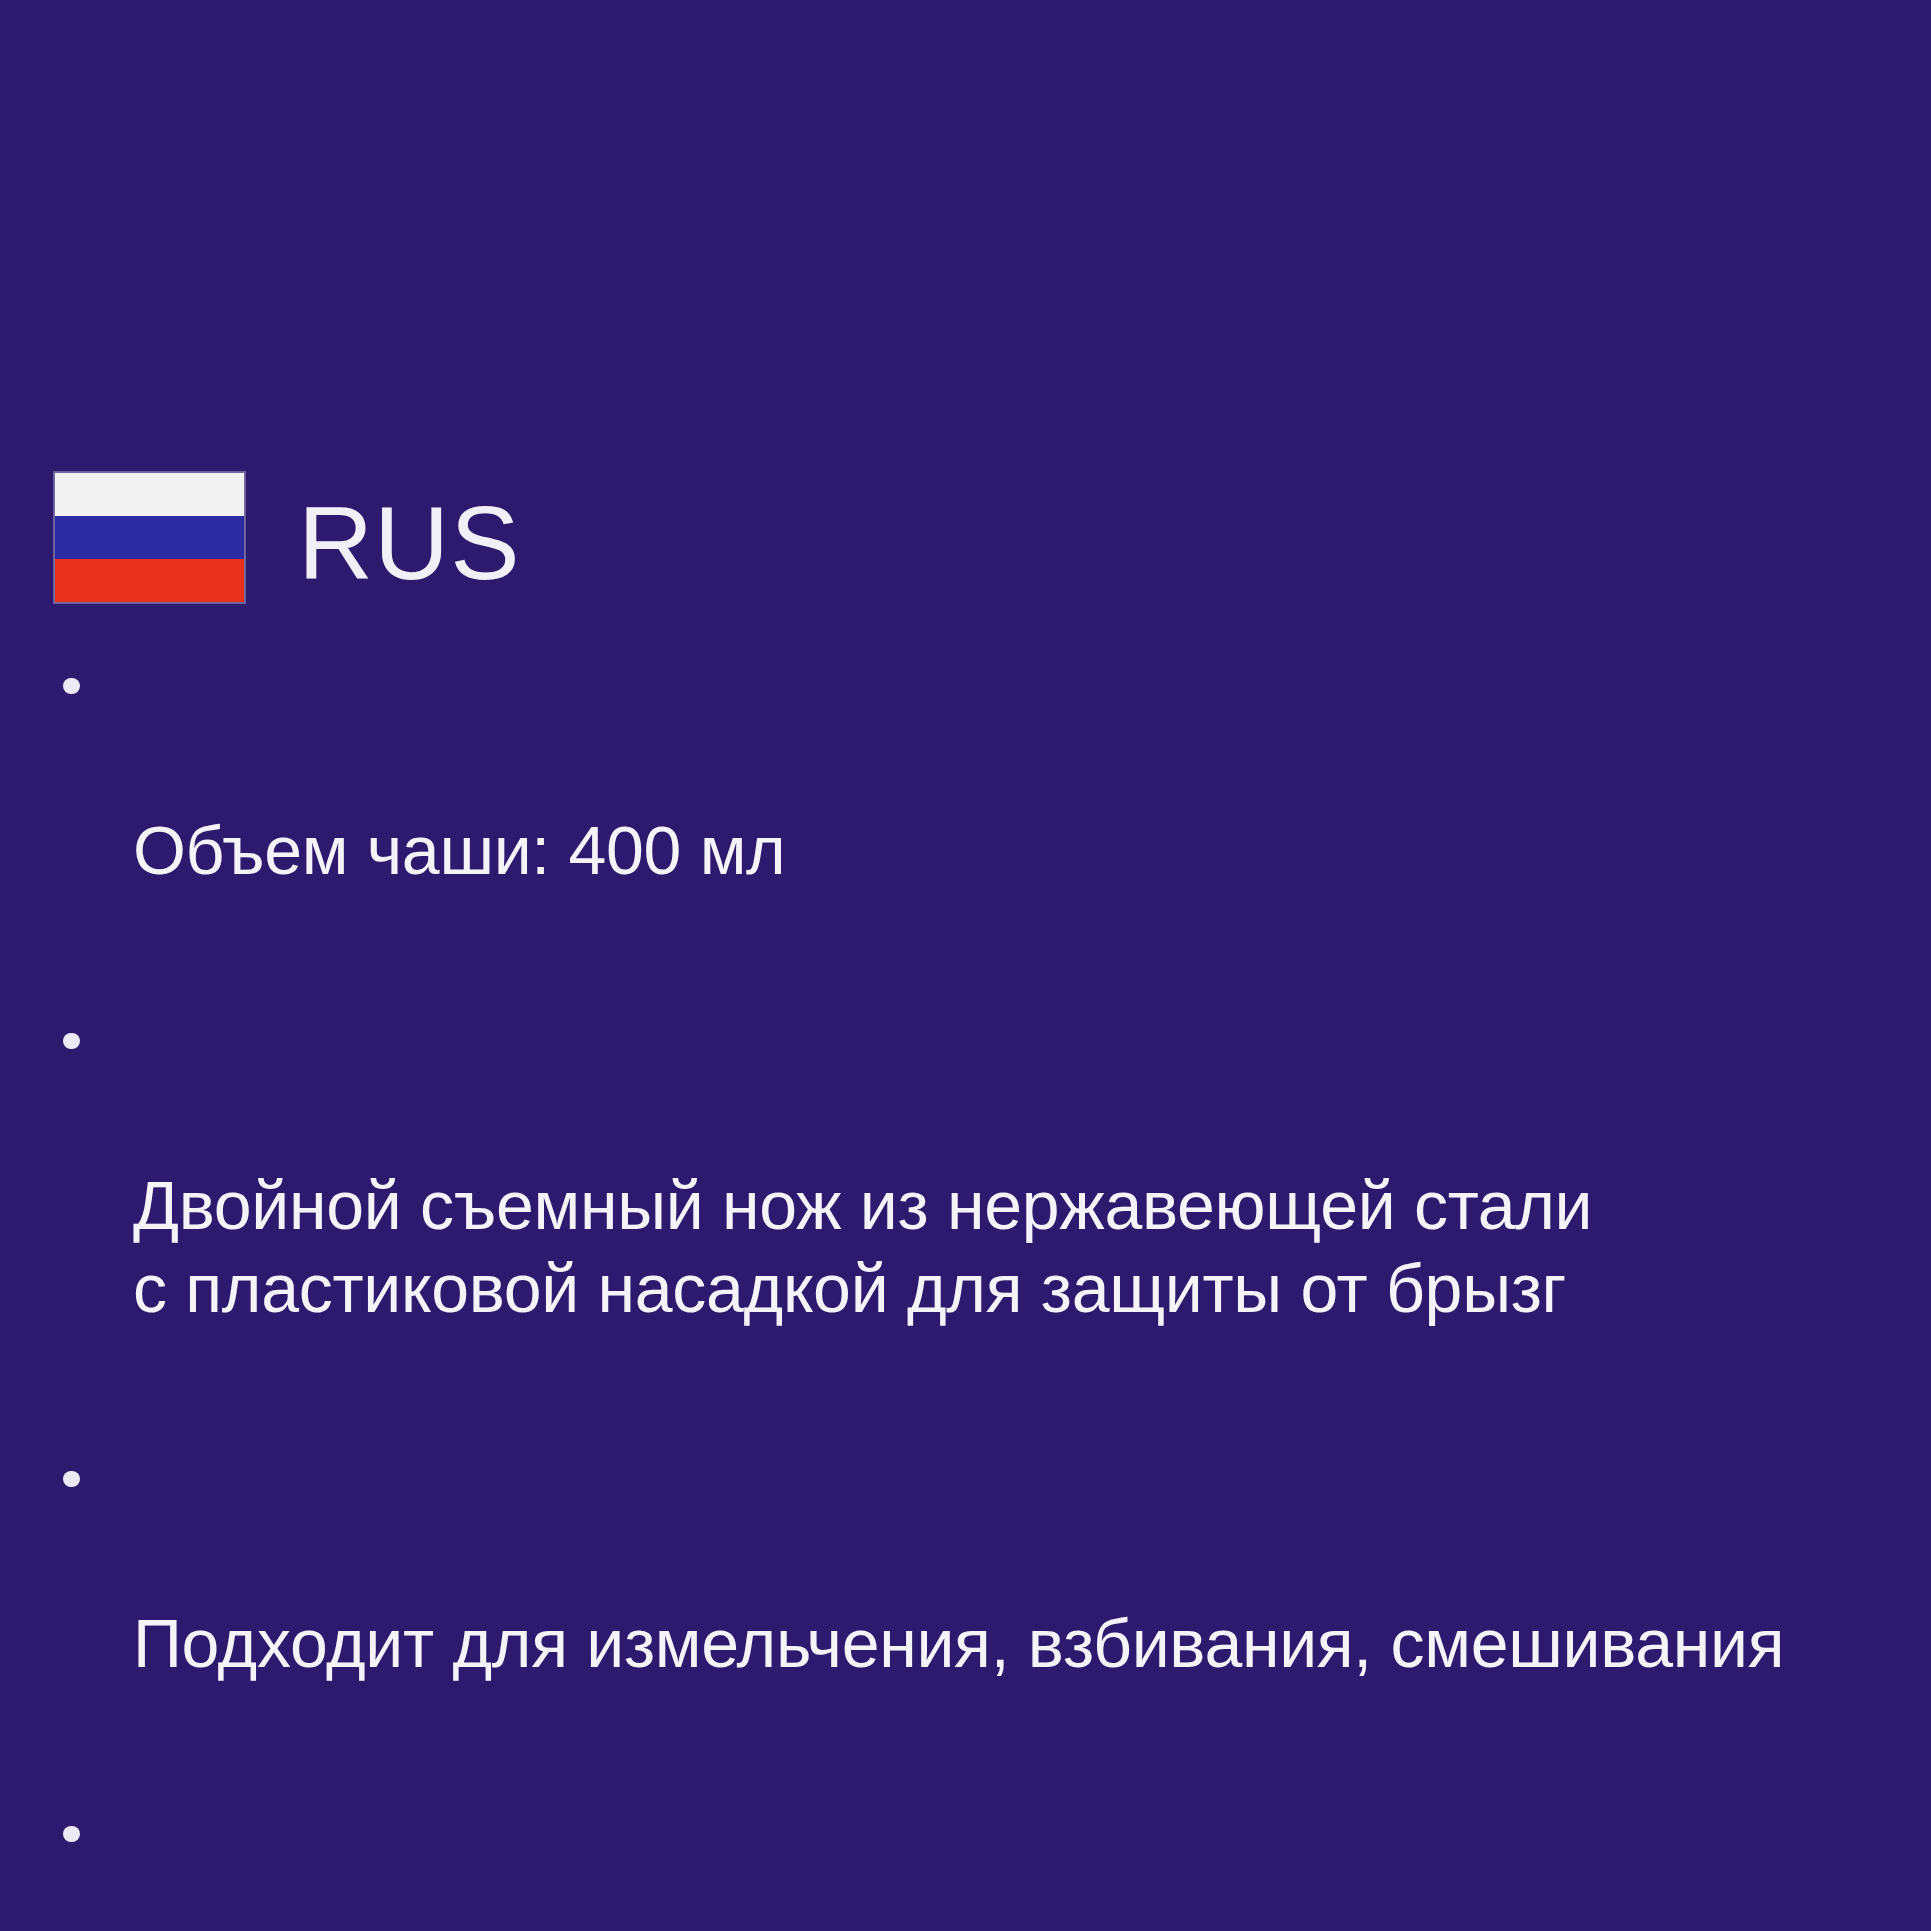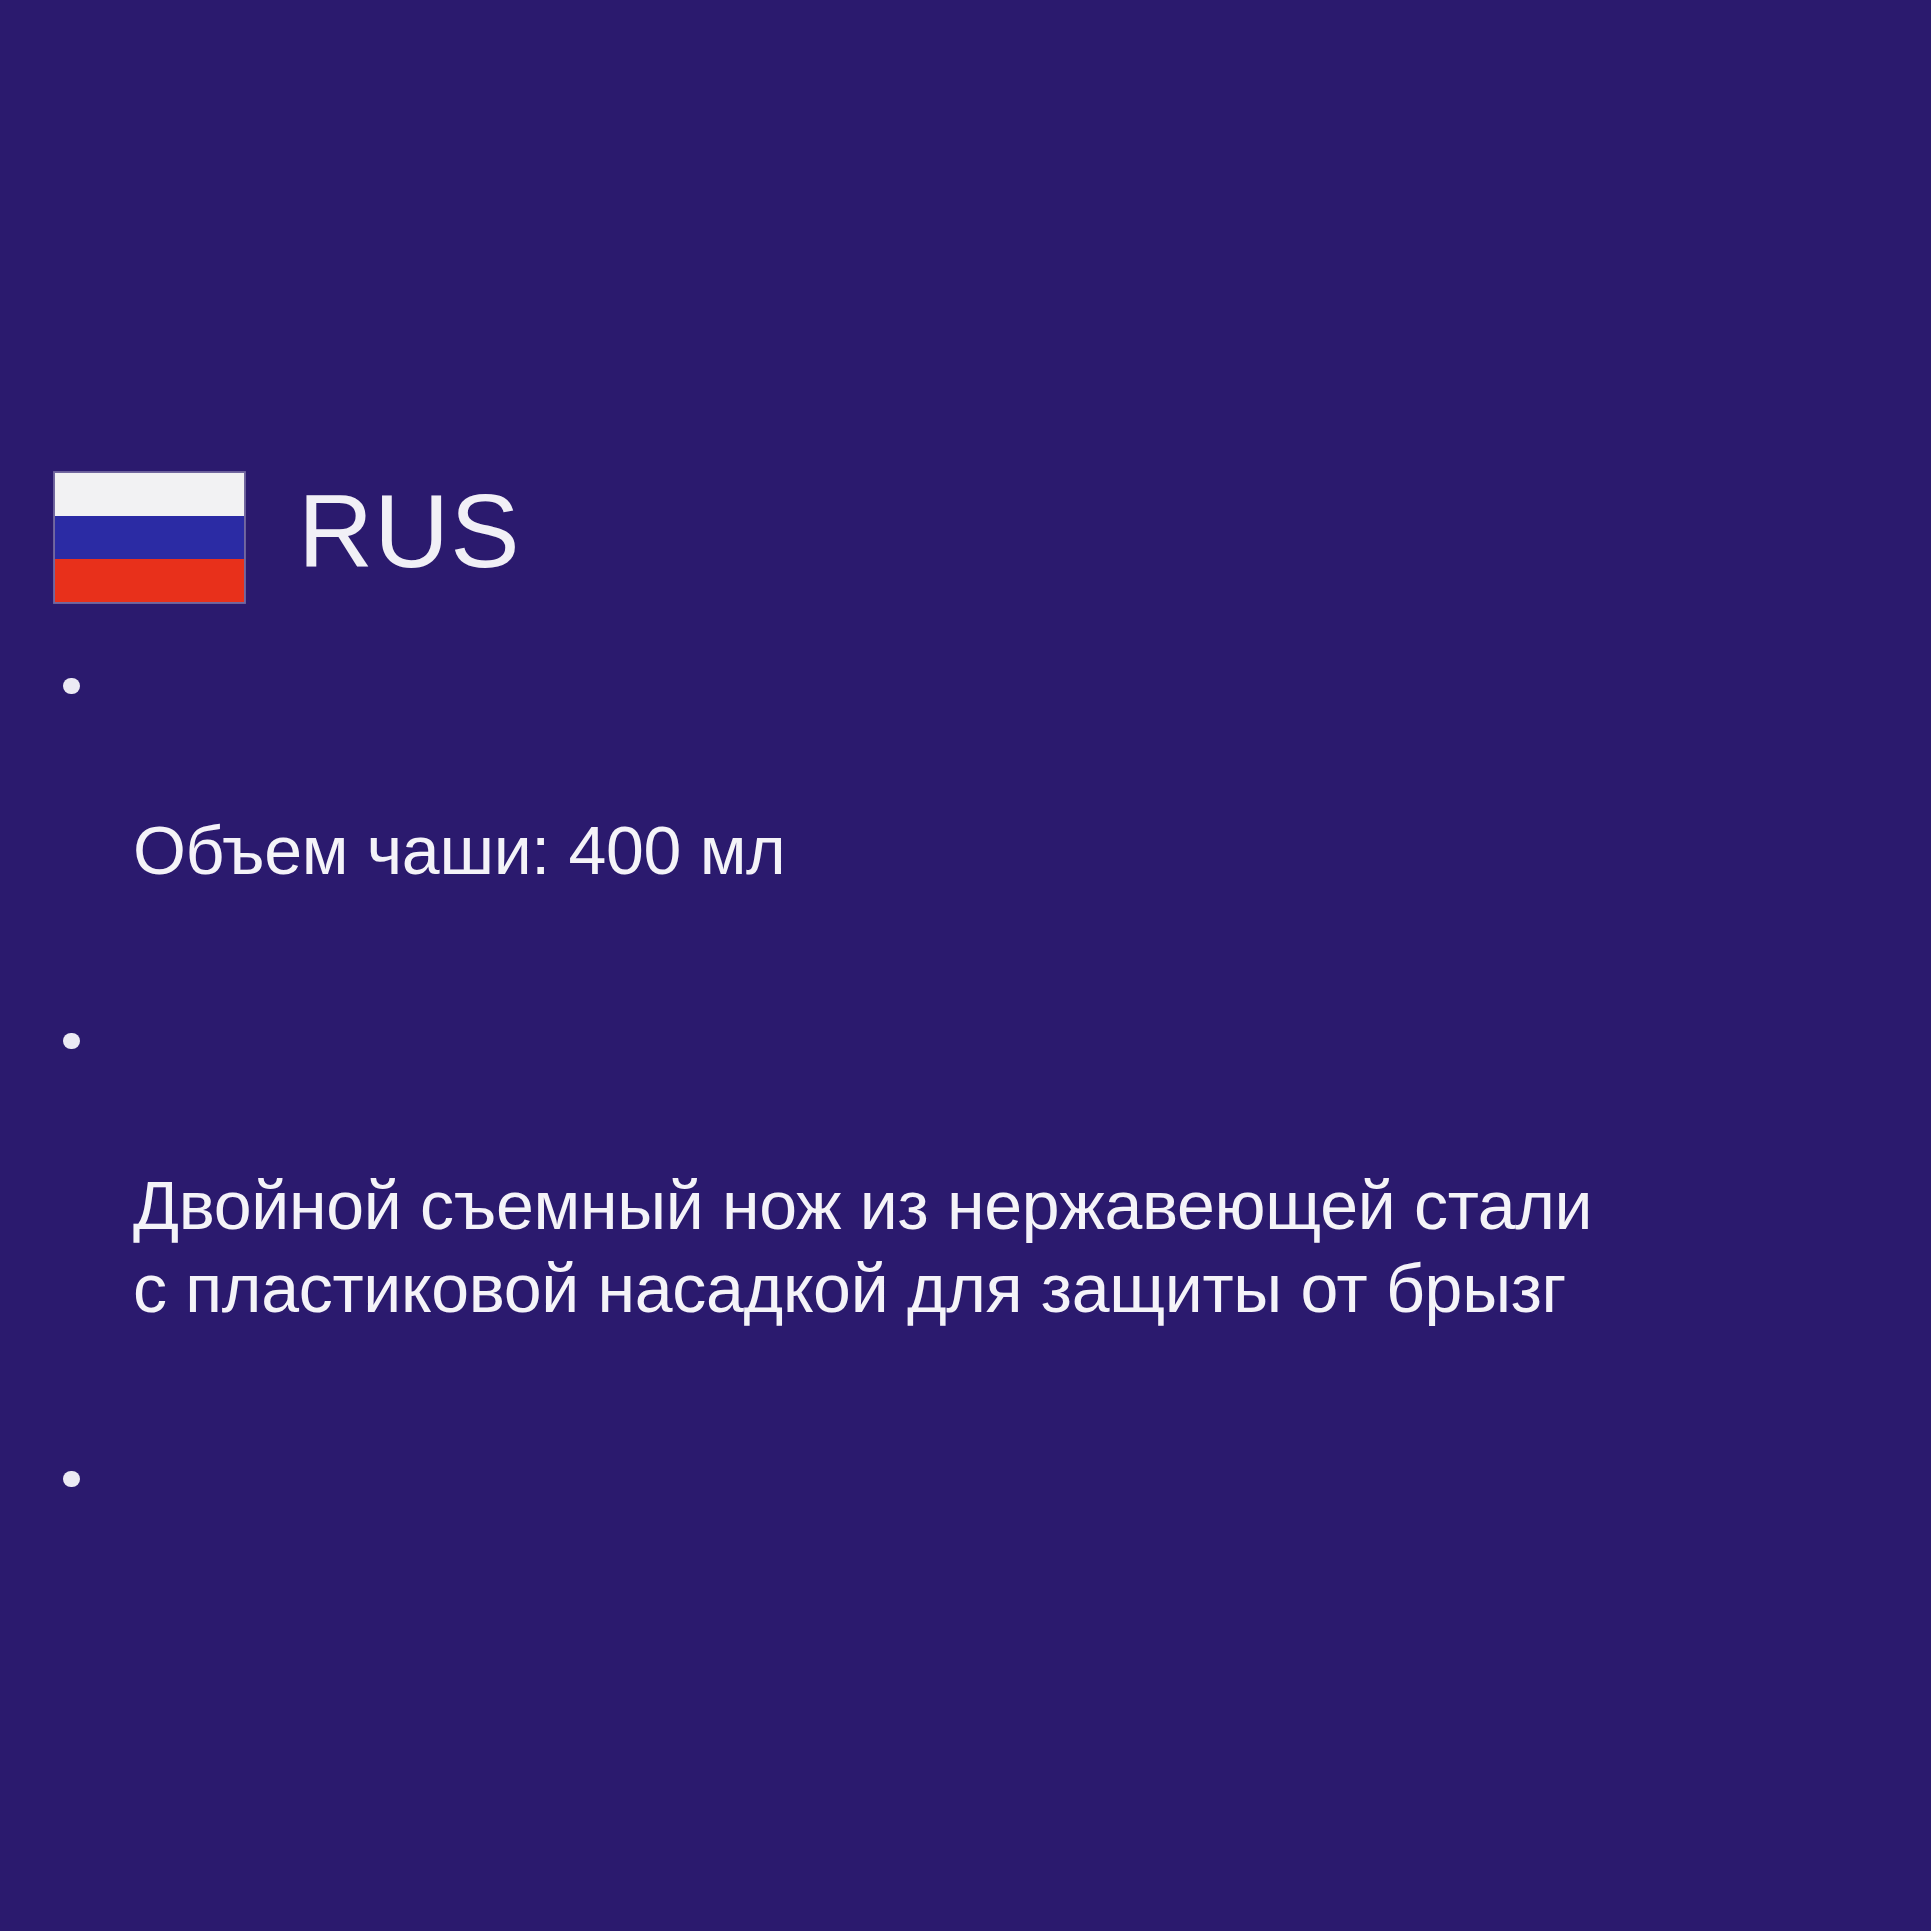--- a/index.html
+++ b/index.html
@@ -22,21 +22,21 @@
     height: 1931px;
     background: #2b1a6e;
   }
 
   
   .lang-header {
     position: absolute;
     left: 55px;
     top: 473px;
     display: flex;
-    align-items: flex-start;
+    align-items: center;
   }
 
   .flag {
     width: 189px;
     height: 129px;
     display: block;
     box-shadow: 0 0 0 1.9px rgba(175,170,200,0.55);
     flex: 0 0 auto;
   }
   .flag .stripe {
@@ -115,19 +115,23 @@
       <span class="bullet-dot"></span>
       <span class="feature-text">Объем чаши: 400 мл</span>
     </li>
     <li class="feature-item">
       <span class="bullet-dot"></span>
       <span class="feature-text">Двойной съемный нож из нержавеющей стали
 с пластиковой насадкой для защиты от брызг</span>
     </li>
     <li class="feature-item">
       <span class="bullet-dot"></span>
+      <span class="feature-text">Подходит для измельчения, взбивания, смешивания</span>
+    </li>
+    <li class="feature-item">
+      <span class="bullet-dot"></span>
       
     </li>
 
   </ul>
 
 </div>
 
 
 </body></html>

